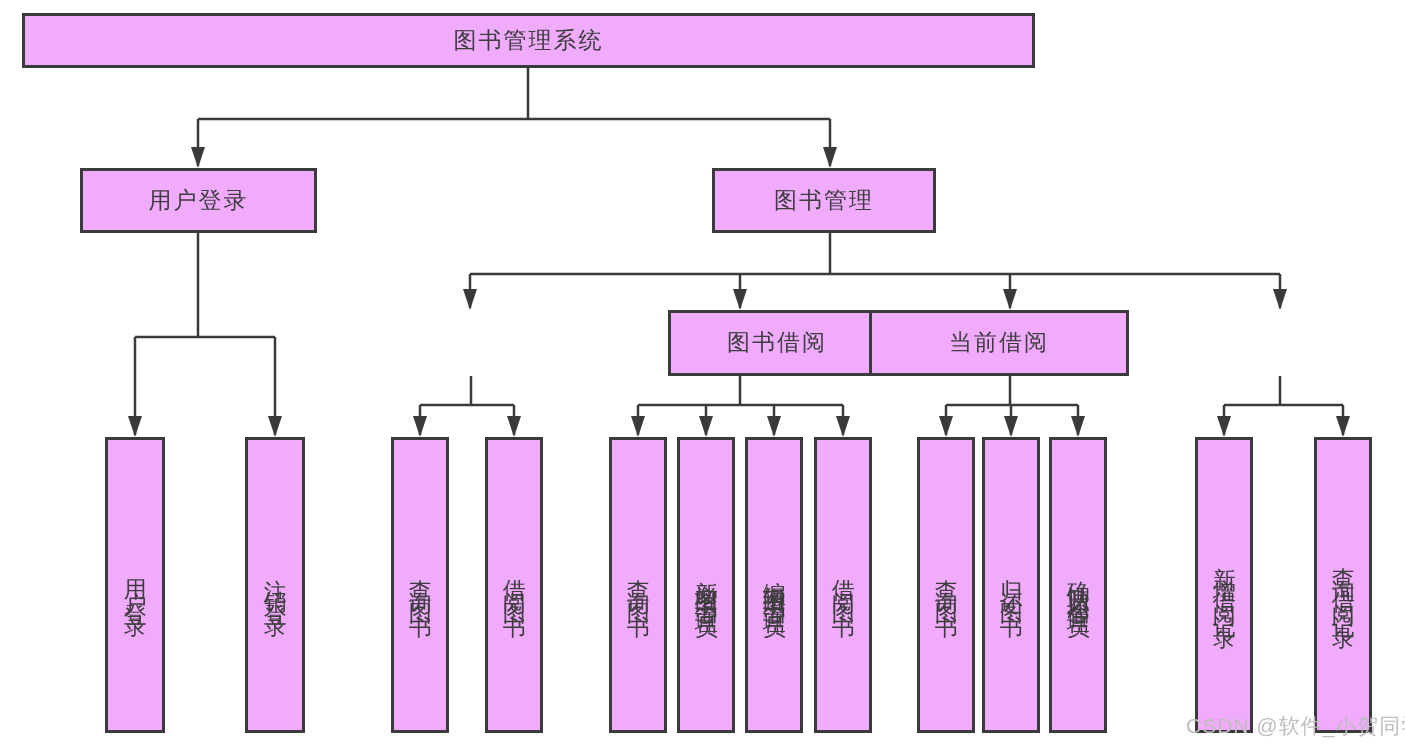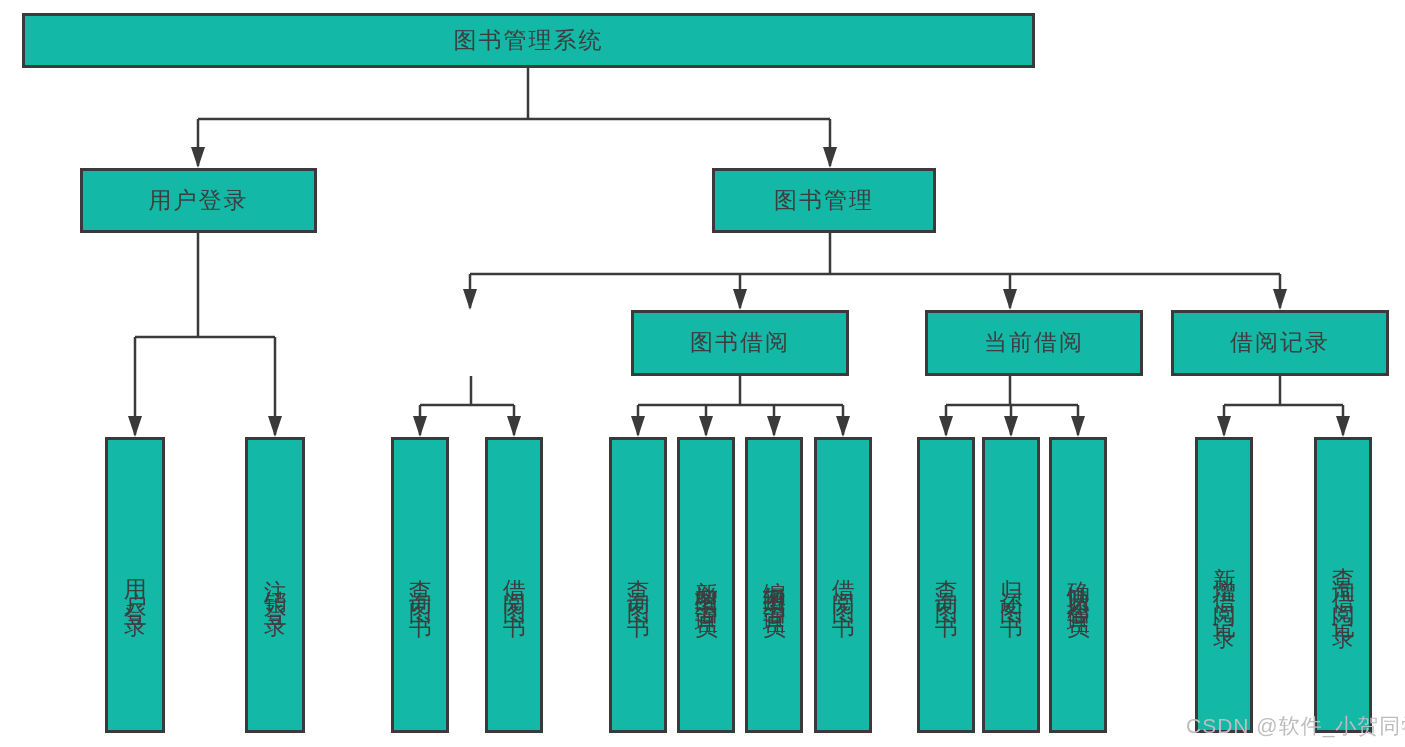--- a/index.html
+++ b/index.html
@@ -12,21 +12,21 @@
     font-family: "Liberation Sans", "DejaVu Sans", sans-serif;
   }
   svg.wires {
     position: absolute;
     left: 0; top: 0;
     width: 1405px; height: 747px;
   }
   .box {
     position: absolute;
     box-sizing: border-box;
-    background: #14b8a6;
+    background: #f0abfc;
     border: 3px solid #3a3a3a;
     display: flex;
     align-items: center;
     justify-content: center;
     color: #3d3d3d;
     font-size: 23px;
     letter-spacing: 2px;
     text-align: center;
     line-height: 1.2;
   }
@@ -95,23 +95,22 @@
       <line x1="1224" y1="405" x2="1224" y2="435" marker-end="url(#ah)"></line>
       <line x1="1343" y1="405" x2="1343" y2="435" marker-end="url(#ah)"></line>
     </g>
   </svg>
 
   <div class="box" style="left:22px; top:13px; width:1013px; height:55px;">图书管理系统</div>
 
   <div class="box" style="left:80px; top:168px; width:237px; height:65px;">用户登录</div>
   <div class="box" style="left:712px; top:168px; width:224px; height:65px;">图书管理</div>
 
-  <div class="box" style="left:631px; top:310px; width:218px; height:66px;">图书借阅</div>
-  <div class="box" style="left:925px; top:310px; width:218px; height:66px;">当前借阅</div>
-  <div class="box" style="left:1171px; top:310px; width:218px; height:66px;">借阅记录</div>
+  <div class="box" style="left:668px; top:310px; width:218px; height:66px;">图书借阅</div>
+  <div class="box" style="left:869px; top:310px; width:260px; height:66px;">当前借阅</div>
 
   <div class="box vbox" style="left:105px; top:437px; width:60px; height:296px;">用户登录</div>
   <div class="box vbox" style="left:245px; top:437px; width:60px; height:296px;">注销登录</div>
 
   <div class="box vbox" style="left:391px; top:437px; width:58px; height:296px;">查询图书</div>
   <div class="box vbox" style="left:485px; top:437px; width:58px; height:296px;">借阅图书</div>
 
   <div class="box vbox" style="left:609px; top:437px; width:58px; height:296px;">查询图书</div>
   <div class="box vbox tight" style="left:677px; top:437px; width:58px; height:296px;">新增图书（管理员）</div>
   <div class="box vbox tight" style="left:745px; top:437px; width:58px; height:296px;">编辑图书（管理员）</div>

